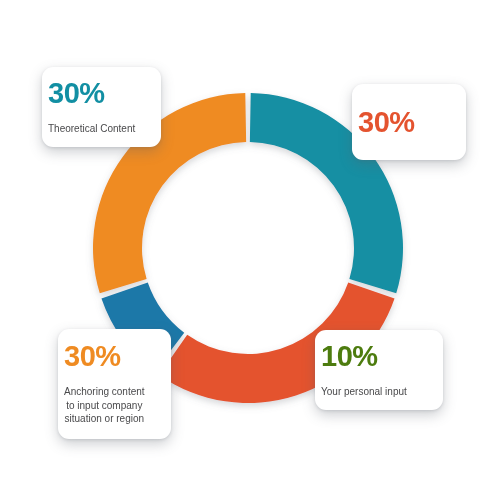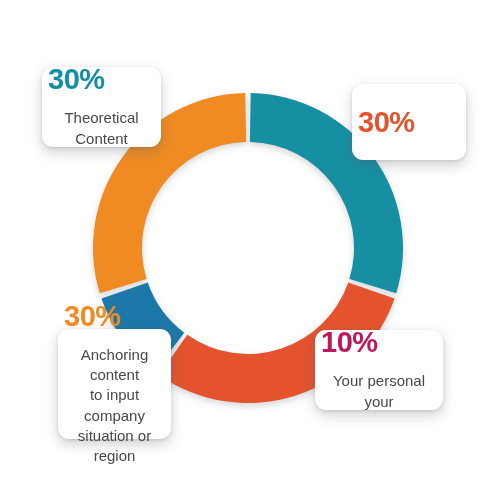--- a/index.html
+++ b/index.html
@@ -39,21 +39,21 @@
     box-sizing: border-box;
     text-align: center;
   }
   .card-value {
     font-size: 29px;
     font-weight: bold;
     line-height: 1.0;
     letter-spacing: -0.5px;
   }
   .card-label {
-    font-size: 15px;
+    font-size: 10px;
     color: #49494b;
     line-height: 1.35;
     margin-top: 14px;
     white-space: pre-line;
   }
 
   
   #card-theoretical {
     left: 42px;
     top: 67px;
@@ -112,17 +112,17 @@
   </div>
 
   <div class="card" id="card-anchoring">
     <div class="card-value" style="color: rgb(239, 139, 34);">30%</div>
     <div class="card-label">Anchoring content
 to input company
 situation or region</div>
   </div>
 
   <div class="card" id="card-personal-input">
-    <div class="card-value" style="color: #be185d;">10%</div>
-    <div class="card-label">Your personal your</div>
+    <div class="card-value" style="color: #4d7c0f;">10%</div>
+    <div class="card-label">Your personal input</div>
   </div>
 
 </div>
 
 </body></html>

